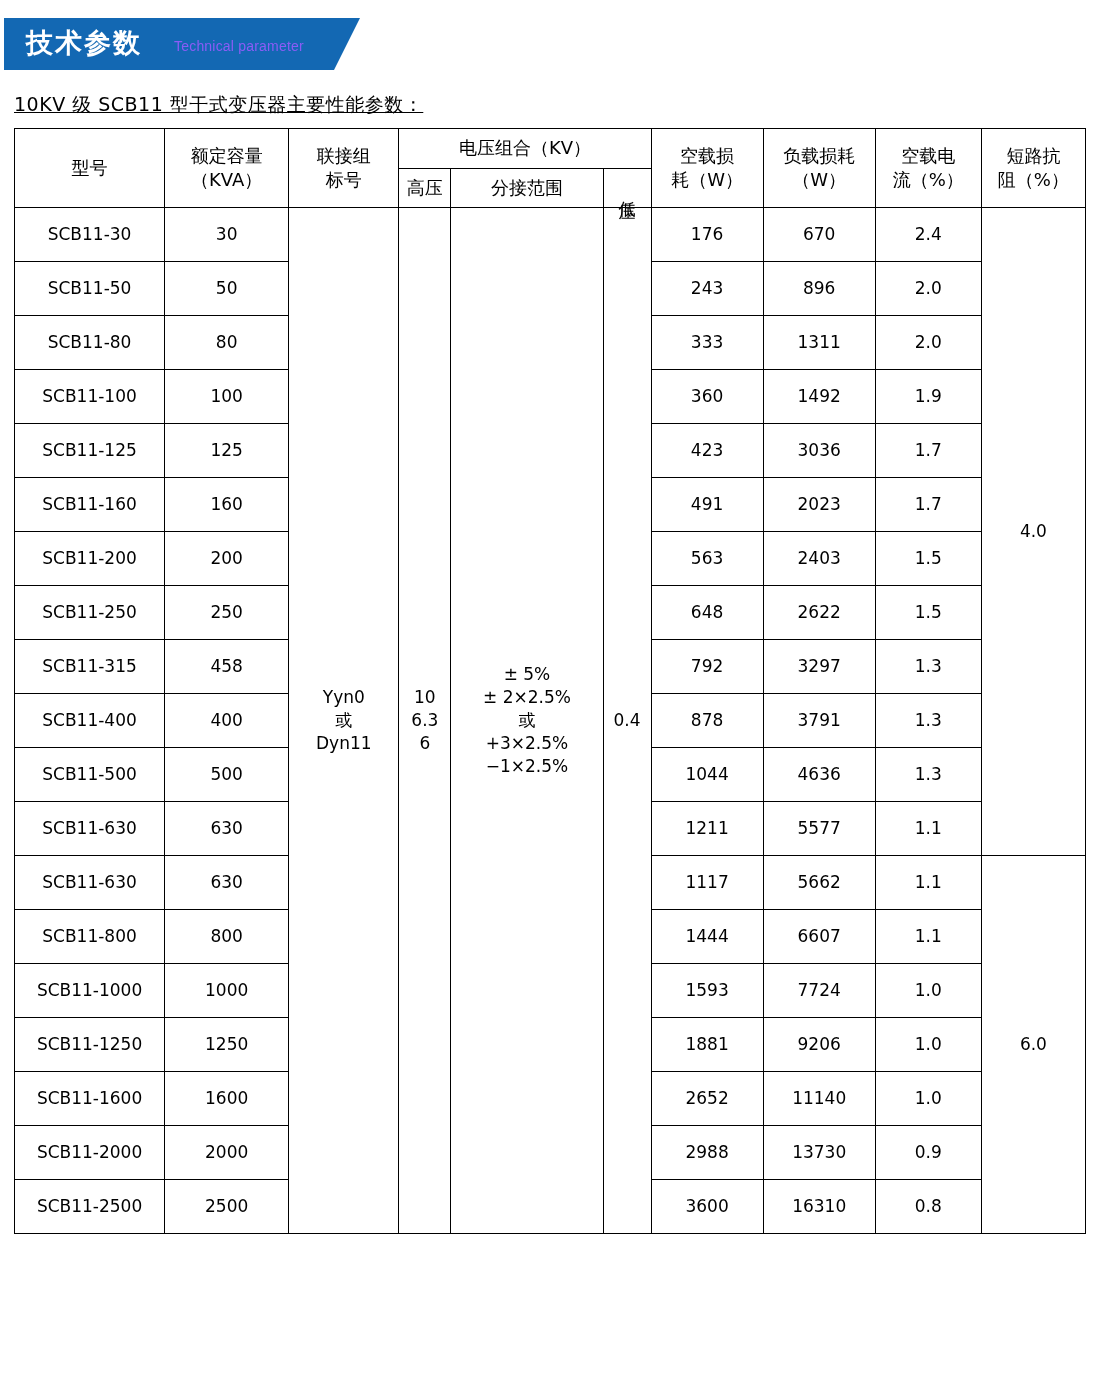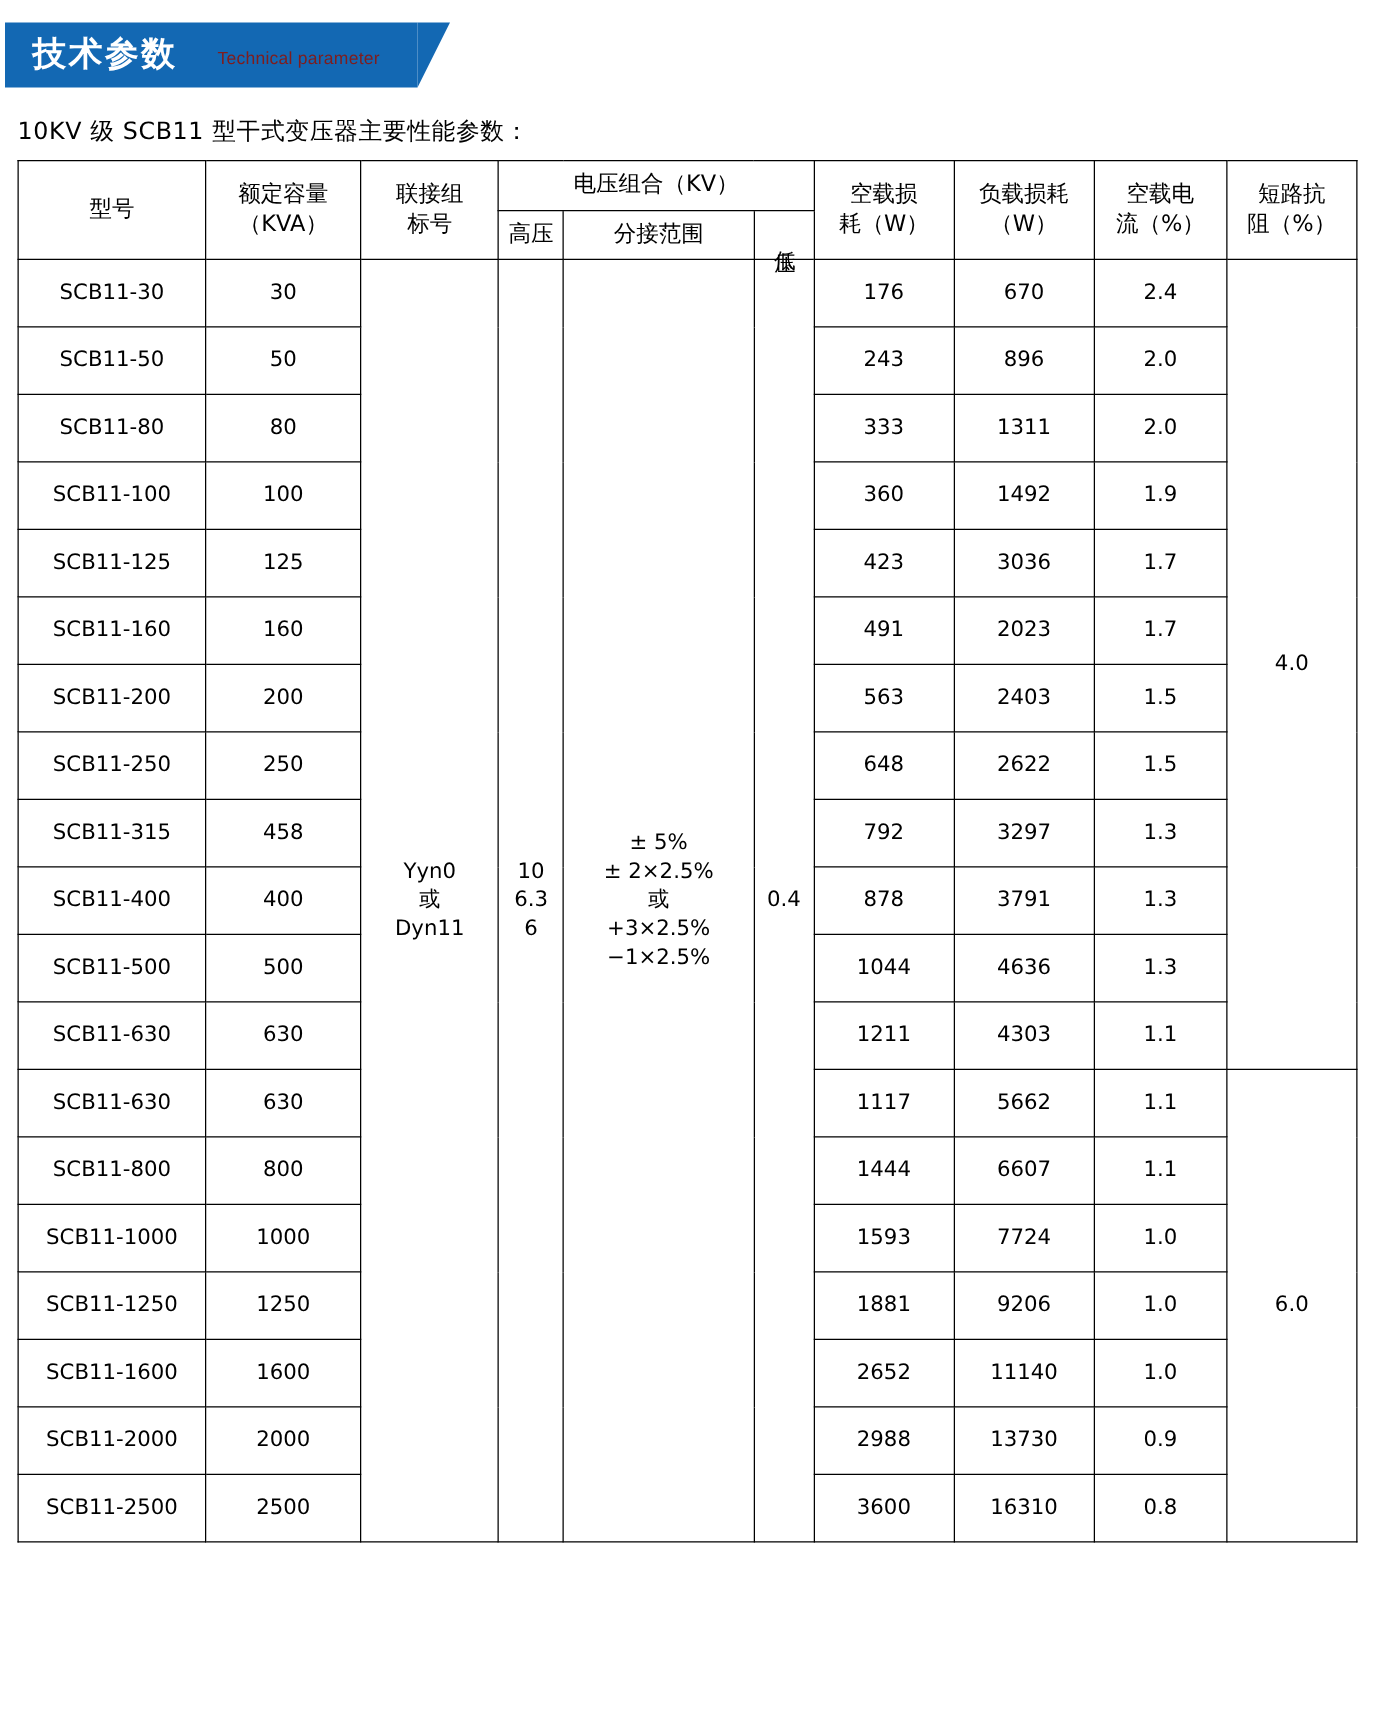--- a/index.html
+++ b/index.html
@@ -51,31 +51,32 @@
     font-weight: bold;
     color: #ffffff;
     letter-spacing: 2px;
   }
   .banner-en {
     position: absolute;
     left: 170px;
     top: 20px;
     font-family: "Liberation Sans", sans-serif;
     font-size: 14px;
-    color: #7f1d1d;
+    color: #8b5cf6;
     letter-spacing: 0.2px;
   }
 
   
   .caption {
     margin: 22px 0 10px 14px;
     font-family: "DejaVu Sans", sans-serif;
     font-size: 19px;
     letter-spacing: 0.5px;
     color: #000000;
+    text-decoration: underline;
   }
 
   
   .table-wrap {
     margin: 0 14px;
   }
   table.spec {
     border-collapse: collapse;
     width: 1072px;
     table-layout: fixed;
@@ -285,21 +286,21 @@
       <td>SCB11-500</td>
       <td>500</td>
       <td>1044</td>
       <td>4636</td>
       <td>1.3</td>
     </tr>
     <tr class="row-cell">
       <td>SCB11-630</td>
       <td>630</td>
       <td>1211</td>
-      <td>4303</td>
+      <td>5577</td>
       <td>1.1</td>
     </tr>
 
     <tr class="row-cell">
       <td>SCB11-630</td>
       <td>630</td>
       <td>1117</td>
       <td>5662</td>
       <td>1.1</td>
       <td rowspan="7">6.0</td>

